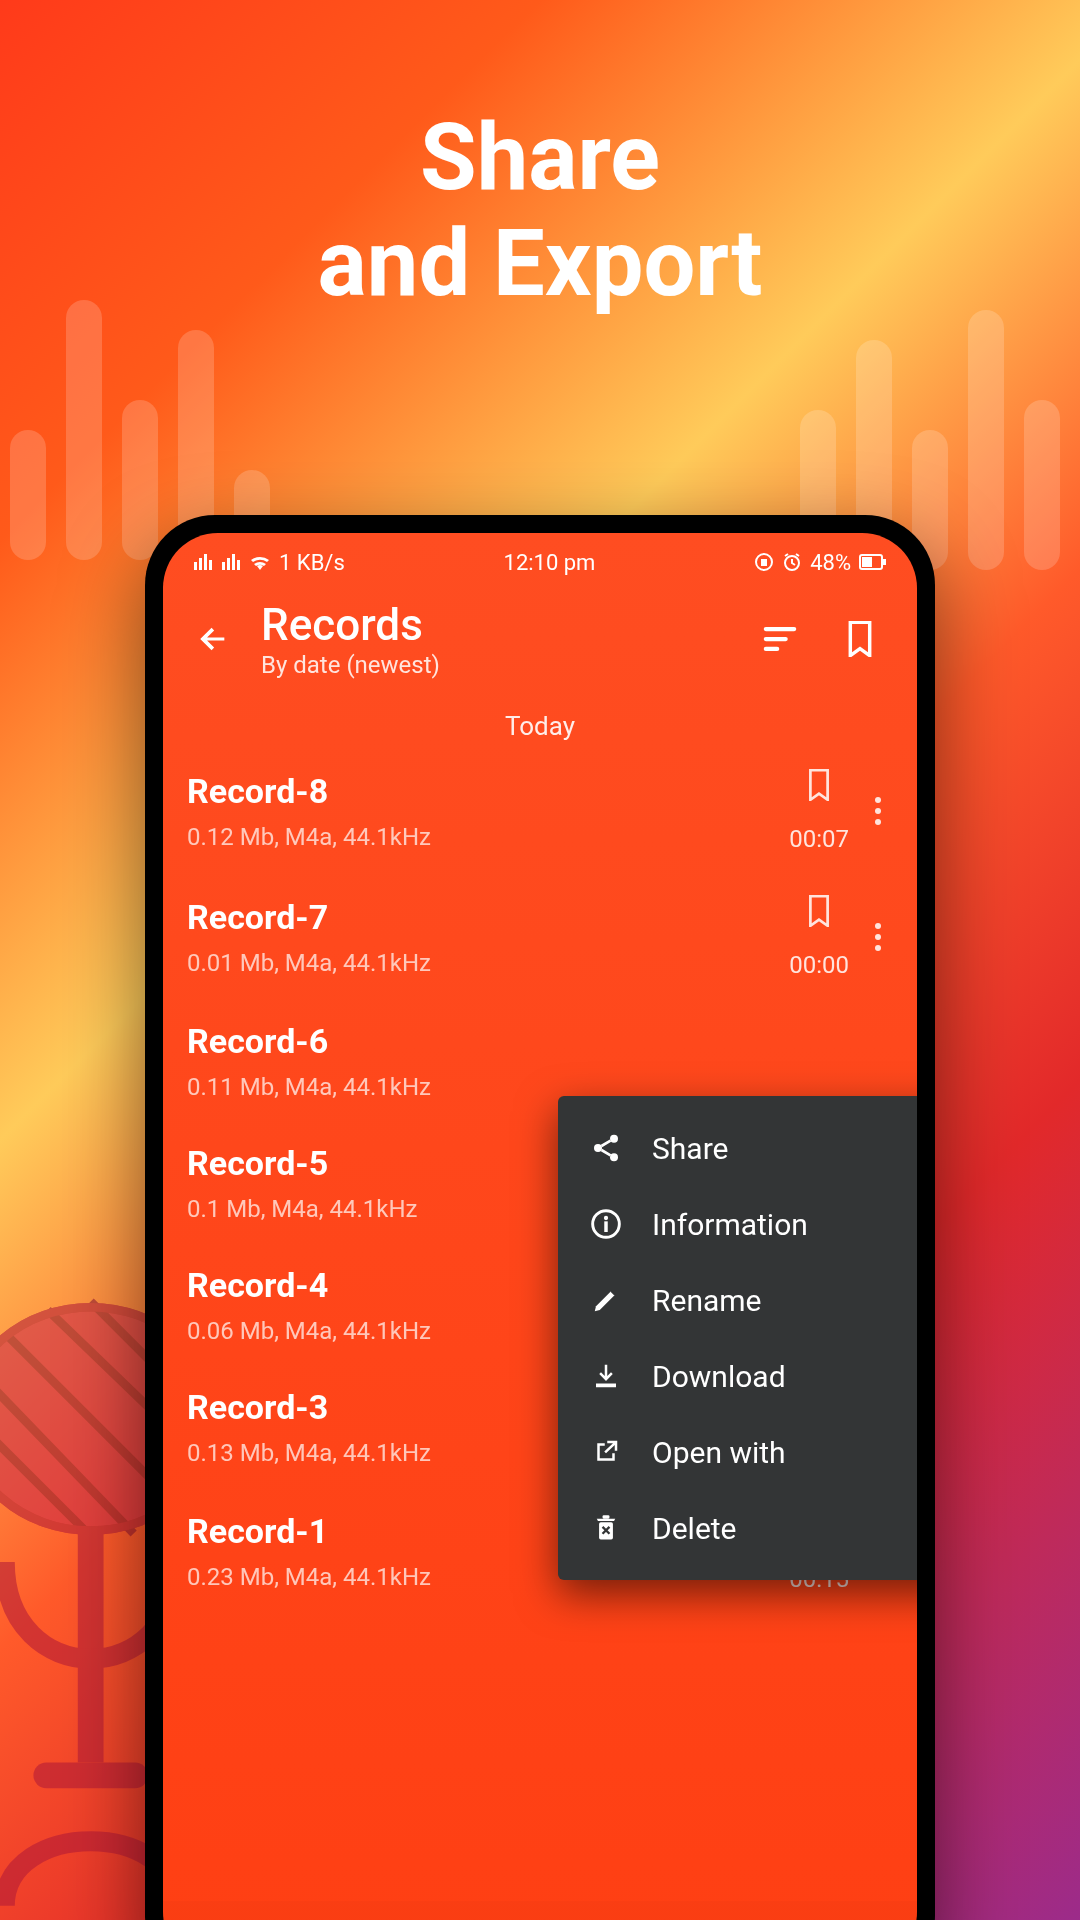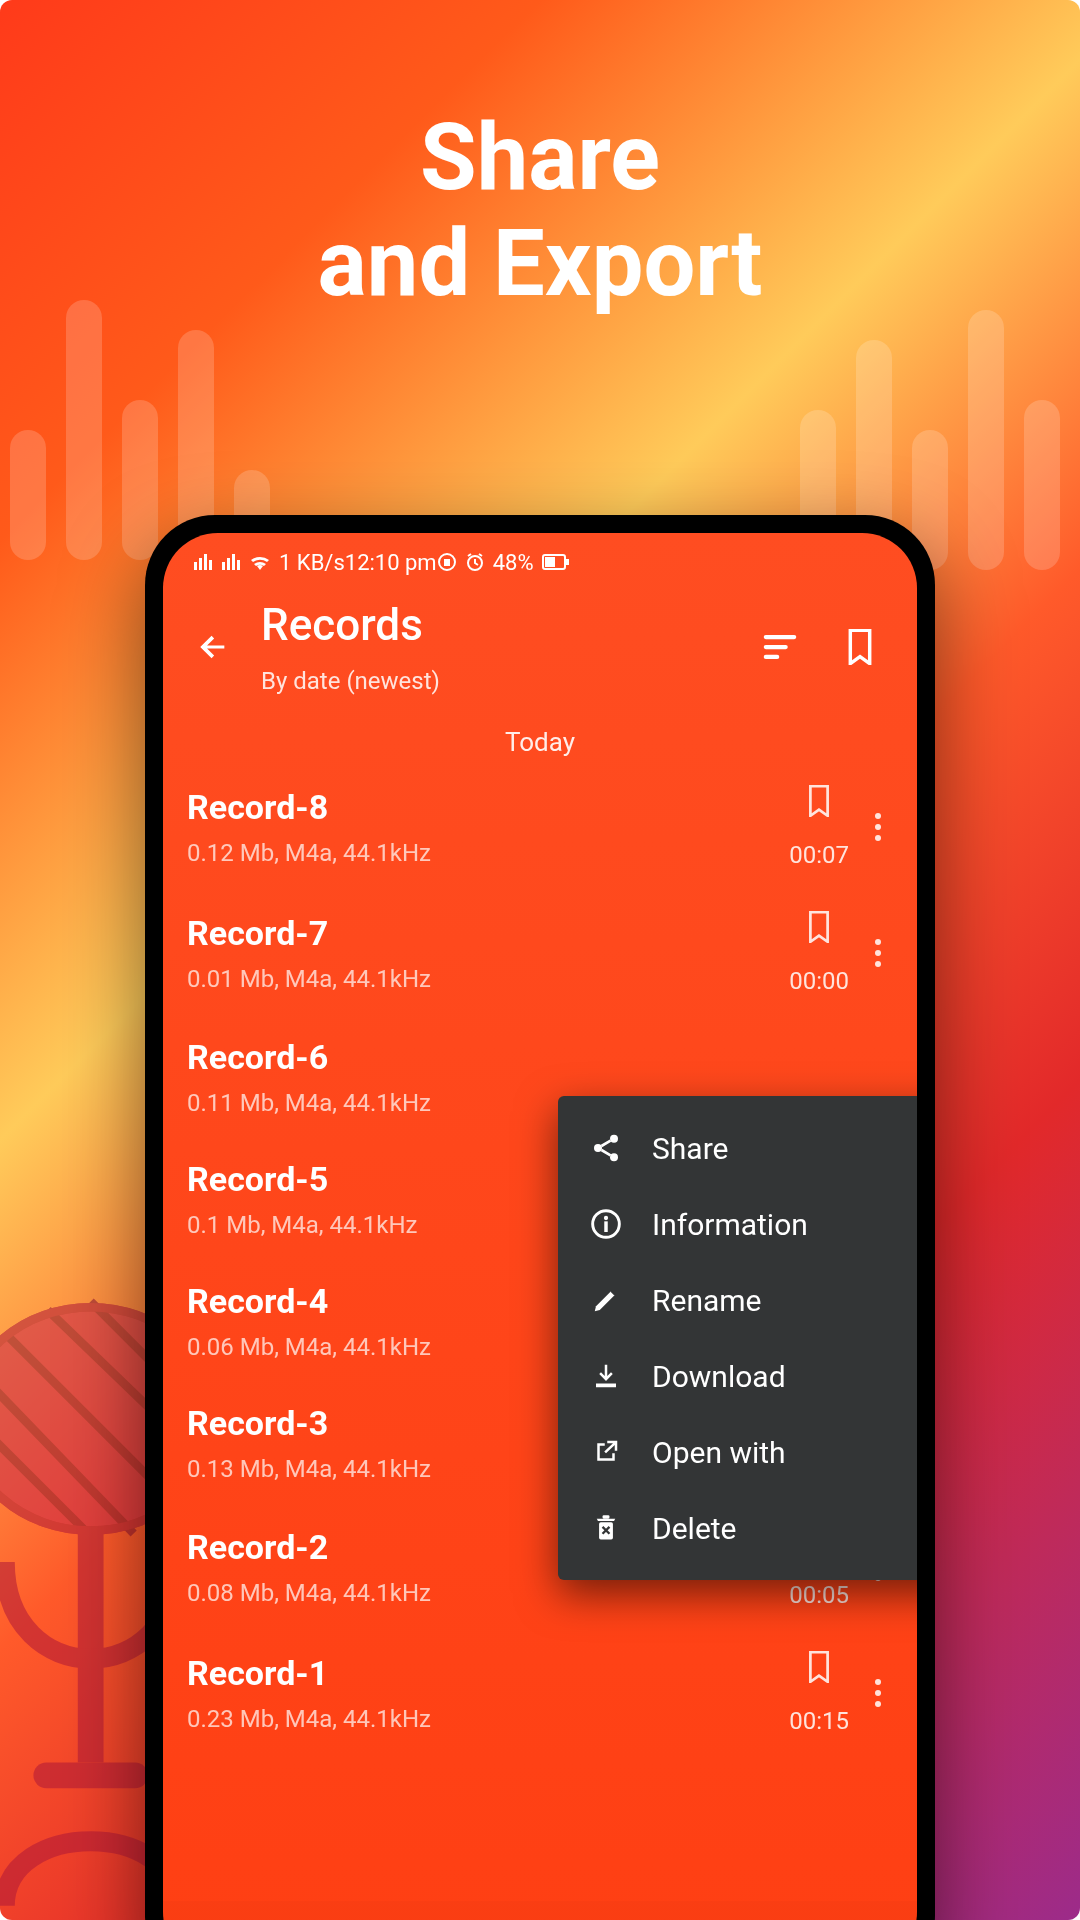--- a/index.html
+++ b/index.html
@@ -2,21 +2,20 @@
 <html><head>
 <meta charset="utf-8">
 <style>
   * { box-sizing: border-box; margin: 0; padding: 0; }
   html, body { width: 1080px; height: 1920px; overflow: hidden; font-family: -apple-system, Roboto, sans-serif; }
 
   .bg {
     width: 1080px; height: 1920px;
     background: linear-gradient(135deg, #ff3a1a 0%, #ff5a1a 18%, #ffcb5a 38%, #ff5a2a 55%, #e2292a 72%, #9c2b8a 100%);
     position: relative;
-    border-radius: 12px;
   }
 
   
   .bars { position: absolute; display: flex; gap: 20px; align-items: flex-end; }
   .bars.left { left: 10px; top: 300px; }
   .bars.right { right: 20px; top: 310px; }
   .bars span { width: 36px; border-radius: 18px; background: rgba(255,255,255,0.18); }
   .mic {
     position: absolute; left: -40px; top: 1290px; width: 290px; height: 630px;
     opacity: 0.55;
@@ -37,33 +36,33 @@
   }
   .screen {
     width: 100%; height: 100%;
     background: linear-gradient(180deg, #ff4d21 0%, #ff3f13 100%);
     border-radius: 55px;
     position: relative; overflow: hidden;
     color: #fff;
   }
 
   .status-bar {
-    height: 58px; display: flex; align-items: center; 
+    height: 58px; display: flex; align-items: center; justify-content: space-between;
     padding: 0 30px; font-size: 22px; color: #fff;
   }
   .status-left, .status-right { display: flex; align-items: center; gap: 8px; }
   .status-center { font-size: 22px; }
 
   .app-bar {
     display: flex; align-items: center; padding: 8px 24px 14px;
   }
   .back-btn { width: 52px; height: 52px; display:flex; align-items:center; justify-content:center; }
   .title-block { margin-left: 22px; flex: 1; }
   .app-title { font-size: 44px; font-weight: 500; }
-  .app-sub { font-size: 24px; color: rgba(255,255,255,0.85); margin-top: 16px; }
+  .app-sub { font-size: 24px; color: rgba(255,255,255,0.85); margin-top: 0; }
   .app-actions { display:flex; gap: 38px; align-items:center; margin-right: 12px;}
   .icon-btn { width: 42px; height: 42px; display:flex; align-items:center; justify-content:center; }
 
   .section-label { text-align: center; font-size: 26px; color: rgba(255,255,255,0.9); padding: 18px 0 6px; }
 
   .list { }
   .row {
     display: flex; align-items: center; padding: 22px 24px 20px;
     position: relative;
   }
@@ -258,39 +257,20 @@
           </div>
         </div>
 
         <div class="row">
           <div class="row-main">
             <div class="rec-title">Record-3</div>
             <div class="rec-meta">0.13 Mb, M4a, 44.1kHz</div>
           </div>
         </div>
 
-        <div class="row">
-          <div class="row-main">
-            <div class="rec-title">Record-2</div>
-            <div class="rec-meta">0.08 Mb, M4a, 44.1kHz</div>
-          </div>
-          <div class="row-right">
-            <svg class="bm-icon" viewBox="0 0 20 26">
-                <path d="M3 1h14v24l-7-5-7 5z" fill="none" stroke="#fff" stroke-width="2.2"></path>
-              </svg>
-            <div class="duration">00:05</div>
-          </div>
-          <div class="more-btn">
-              <div class="dots">
-                <i></i>
-                <i></i>
-                <i></i>
-              </div>
-            </div>
-        </div>
 
         <div class="row" style="padding-bottom:4px">
           <div class="row-main">
             <div class="rec-title">Record-1</div>
             <div class="rec-meta">0.23 Mb, M4a, 44.1kHz</div>
           </div>
           <div class="row-right">
             <svg class="bm-icon" viewBox="0 0 20 26">
                 <path d="M3 1h14v24l-7-5-7 5z" fill="none" stroke="#fff" stroke-width="2.2"></path>
               </svg>

